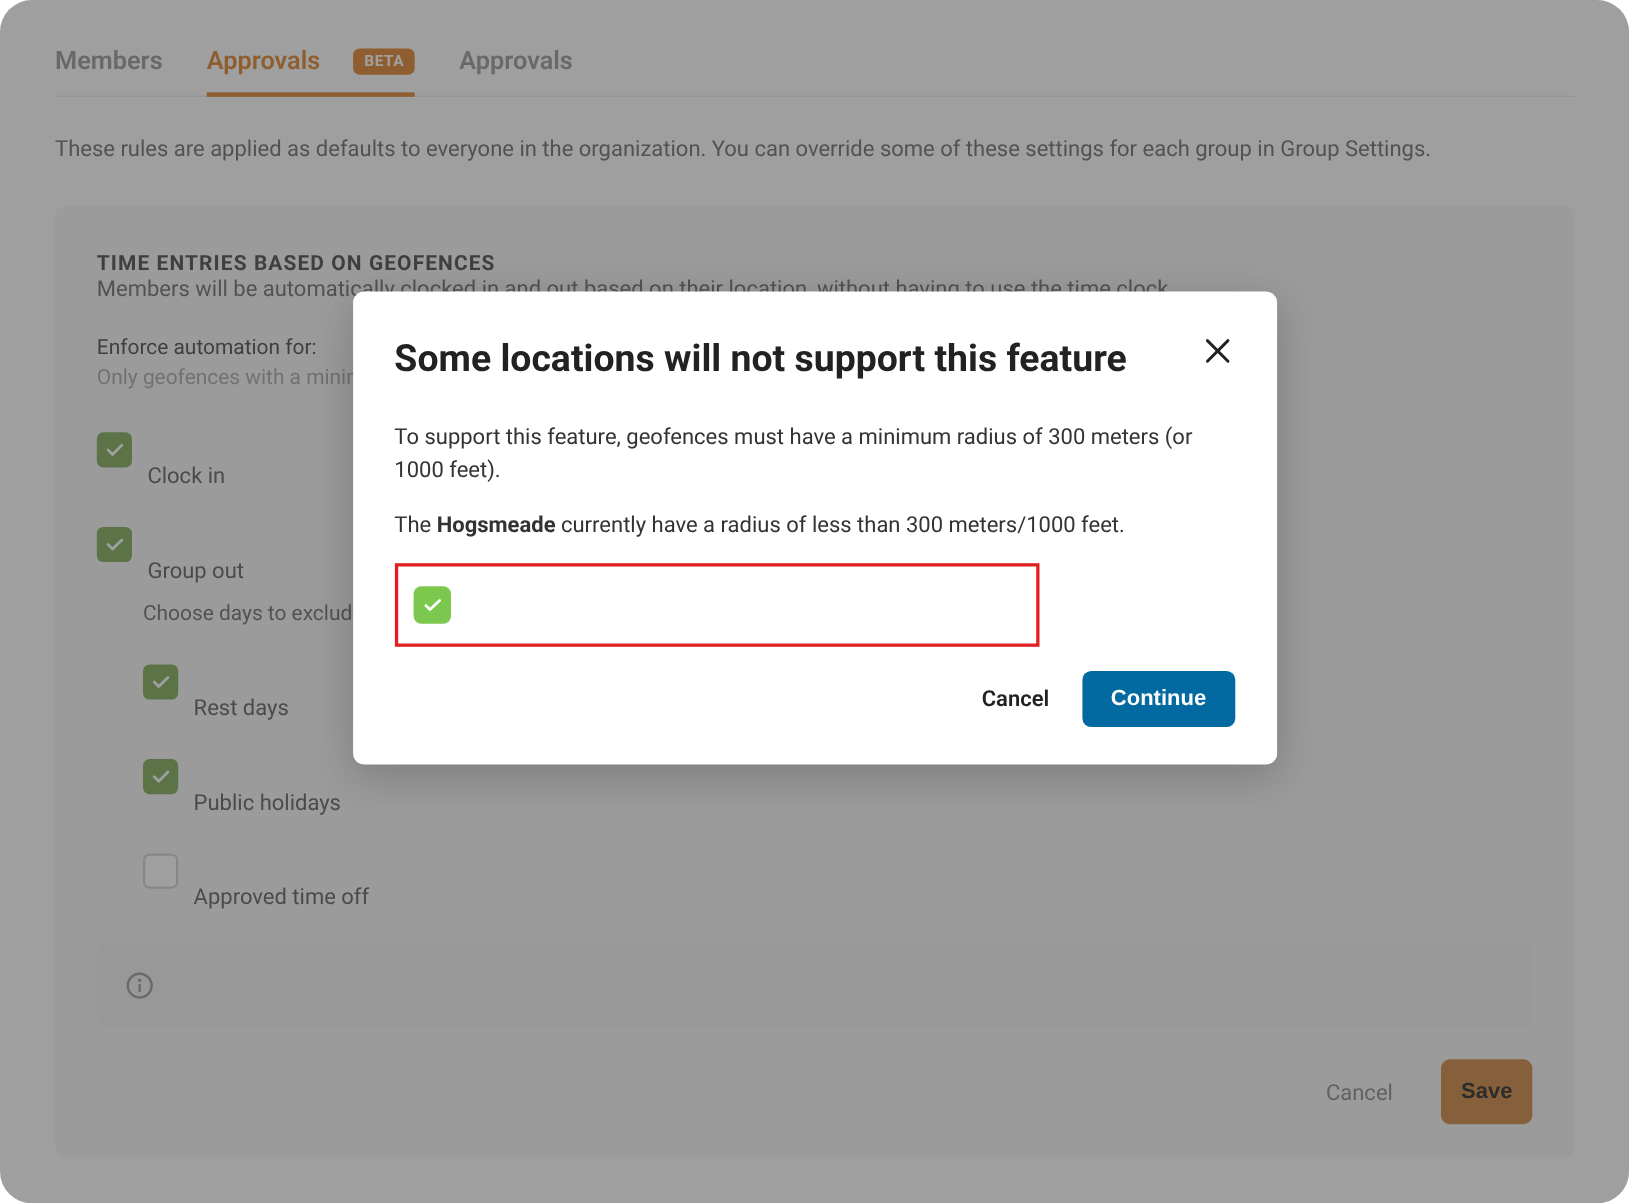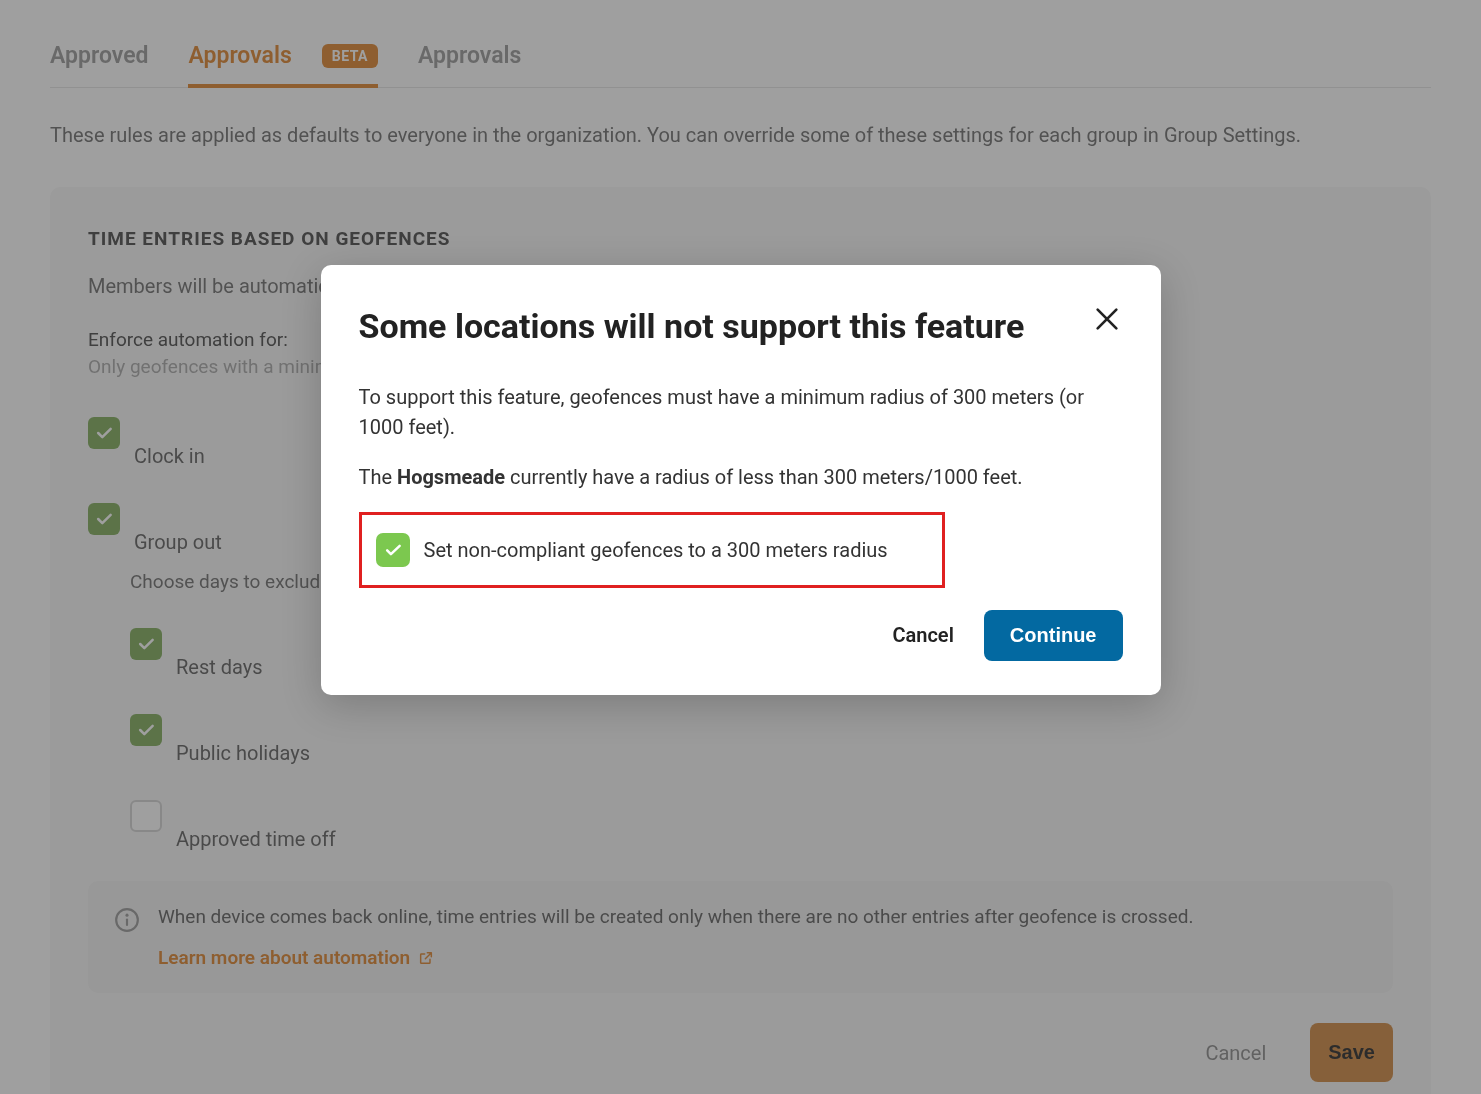--- a/index.html
+++ b/index.html
@@ -68,21 +68,20 @@
 .card {
   background: #f7f7f7;
   border-radius: 10px;
   padding: 40px 38px 30px 38px;
 }
 .card-title {
   font-size: 19px;
   font-weight: 700;
   letter-spacing: 1px;
   color: #2a2a2a;
-  margin-bottom: 24px;
 }
 .card-desc {
   font-size: 20px;
   color: #555;
   margin-bottom: 30px;
 }
 .enforce-label {
   font-size: 19px;
   color: #2a2a2a;
   margin-bottom: 4px;
@@ -188,20 +187,21 @@
 
 
 .overlay {
   position: absolute;
   inset: 0;
   background: rgba(80,80,80,0.55);
   display: flex;
   align-items: flex-start;
   justify-content: center;
   padding-top: 265px;
+  border-radius: 29px;
 }
 .modal {
   background: #fff;
   width: 840px;
   border-radius: 10px;
   padding: 40px 38px 34px 38px;
   position: relative;
   box-shadow: 0 10px 40px rgba(0,0,0,0.2);
 }
 .modal-title {
@@ -275,21 +275,21 @@
   border: none;
   cursor: pointer;
 }
 </style>
 </head>
 <body>
 
 <div class="page">
 
   <div class="tabs">
-    <div class="tab">Approved</div>
+    <div class="tab">Members</div>
     <div class="tab active">
       <span>Approvals</span>
       <span class="badge">BETA</span>
     </div>
     <div class="tab">Approvals</div>
   </div>
 
   <p class="intro">These rules are applied as defaults to everyone in the organization. You can override some of these settings for each group in Group Settings.</p>
 
   <div class="card">
@@ -341,29 +341,20 @@
       <span class="checkbox unchecked"></span>
       <span class="check-label">Approved time off</span>
     </div>
 
     <div class="info-box">
       <svg class="info-icon" viewBox="0 0 24 24">
         <circle cx="12" cy="12" r="10" fill="none" stroke="#888" stroke-width="2"></circle>
         <circle cx="12" cy="7.5" r="1.4" fill="#888"></circle>
         <rect x="11" y="10.5" width="2" height="7" rx="1" fill="#888"></rect>
       </svg>
-      <div>
-        <div class="info-text">When device comes back online, time entries will be created only when there are no other entries after geofence is crossed.</div>
-        <div class="info-link">
-          <span>Learn more about automation</span>
-          <svg width="16" height="16" viewBox="0 0 24 24">
-            <path fill="none" stroke="#d9700a" stroke-width="2.2" stroke-linecap="round" stroke-linejoin="round" d="M14 4h6v6M20 4l-9 9M18 14v5a1 1 0 0 1-1 1H5a1 1 0 0 1-1-1V7a1 1 0 0 1 1-1h5"></path>
-          </svg>
-        </div>
-      </div>
     </div>
 
     <div class="actions">
       <div class="btn-text">Cancel</div>
       <button class="btn-primary">Save</button>
     </div>
   </div>
 
 </div>
 
@@ -379,21 +370,20 @@
       <p>To support this feature, geofences must have a minimum radius of 300 meters (or 1000 feet).</p>
       <p>
         <span>The </span><span class="loc">Hogsmeade</span><span> currently have a radius of less than 300 meters/1000 feet.</span>
       </p>
       <div class="highlight">
         <span class="checkbox">
           <svg viewBox="0 0 24 24">
               <path fill="none" stroke="#fff" stroke-width="3" stroke-linecap="round" stroke-linejoin="round" d="M5 12.5l4.5 4.5L20 7"></path>
             </svg>
         </span>
-        <span class="highlight-label">Set non-compliant geofences to a 300 meters radius</span>
       </div>
     </div>
     <div class="modal-actions">
       <div class="modal-cancel">Cancel</div>
       <button class="modal-continue">Continue</button>
     </div>
   </div>
 </div>
 
 </body></html>

